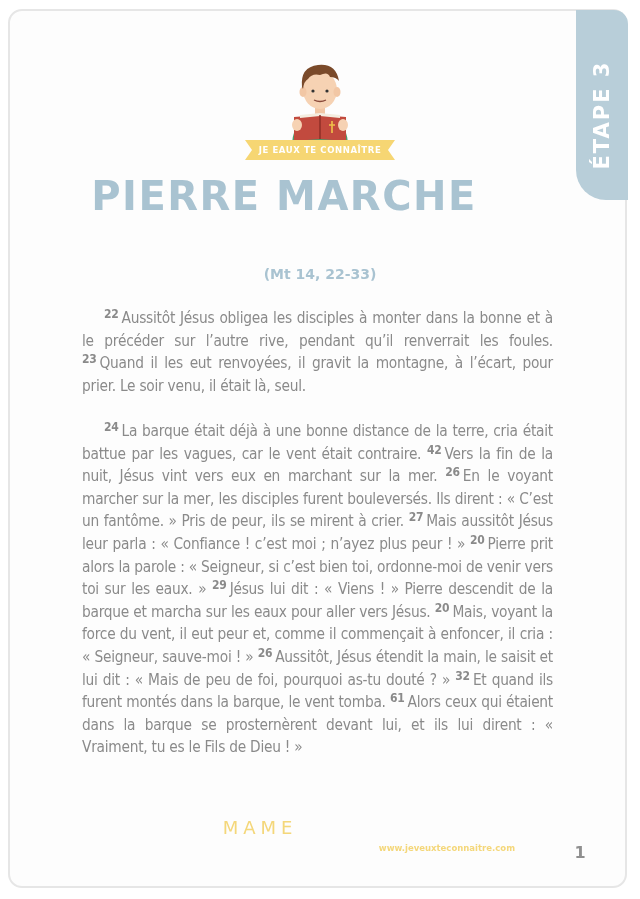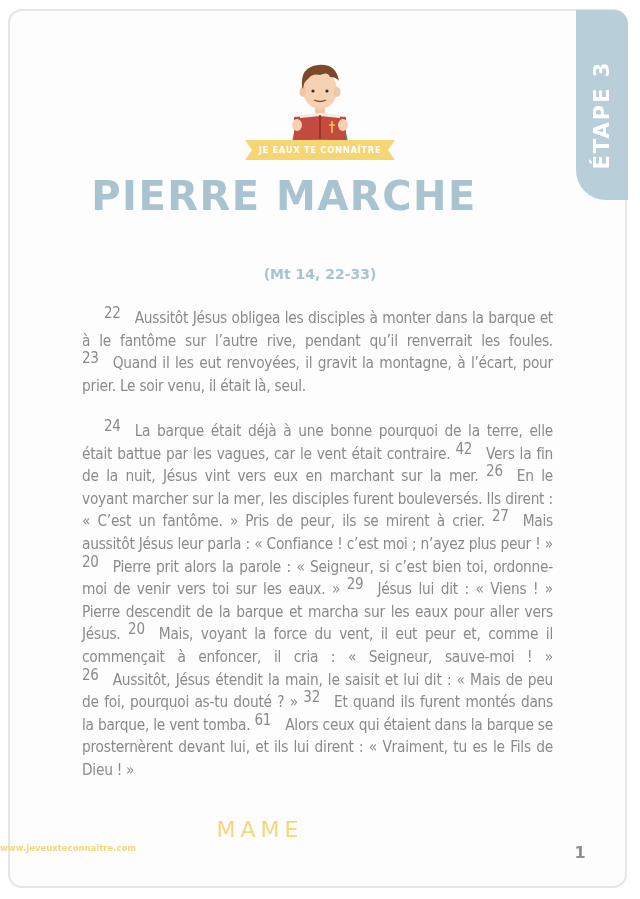--- a/index.html
+++ b/index.html
@@ -42,27 +42,27 @@
   }
   .body-text {
     position: absolute; left: 82px; width: 471px;
     color: #8a8a8a; font-family: "DejaVu Sans Condensed", "DejaVu Sans", sans-serif;
     font-size: 15.3px; line-height: 22.6px; text-align: justify;
     font-stretch: condensed; letter-spacing: -0.25px;
   }
   .p1 { top: 307px; }
   .p2 { top: 420px; }
   .indent { display: inline-block; width: 22px; }
-  sup.v { font-size: 15px; font-weight: normal; vertical-align: 5px; line-height: 0; color: #8a8a8a; margin-right: 14px; }
+  sup.v { font-size: 12px; font-weight: bold; vertical-align: 5px; line-height: 0; color: #8a8a8a; margin-right: 3px; }
   .brand {
     position: absolute; left: 0; top: 817px; width: 520px; text-align: center;
-    color: #f4d77a; font-size: 22px; letter-spacing: 5px;
+    color: #f4d77a; font-size: 18px; letter-spacing: 5px;
   }
   .url {
-    position: absolute; left: 0; top: 843px; width: 515px; text-align: left;
+    position: absolute; left: 0; top: 843px; width: 515px; text-align: right;
     color: #f4d77a; font-size: 8.5px; font-weight: bold;
   }
   .page-num {
     position: absolute; left: 570px; top: 843px; width: 20px; text-align: center;
     color: #8f8f8f; font-weight: bold; font-size: 16px;
   }
 </style>
 </head>
 <body>
 
@@ -106,26 +106,26 @@
   </svg>
   <div class="banner-text">JE EAUX TE CONNAÎTRE</div>
 </div>
 
 <div class="title">
   <div>PIERRE MARCHE</div>
 </div>
 <div class="ref">(Mt 14, 22-33)</div>
 
 <div class="body-text p1">
-  <span class="indent"></span><sup class="v">22</sup><span>Aussitôt Jésus obligea les disciples à monter dans la barque et à le fantôme sur l’autre rive, pendant qu’il renverrait les foules.</span>
+  <span class="indent"></span><sup class="v">22</sup><span>Aussitôt Jésus obligea les disciples à monter dans la bonne et à le précéder sur l’autre rive, pendant qu’il renverrait les foules.</span>
   <sup class="v">23</sup><span>Quand il les eut renvoyées, il gravit la montagne, à l’écart, pour prier. Le soir venu, il était là, seul.</span>
 </div>
 
 <div class="body-text p2">
-  <span class="indent"></span><sup class="v">24</sup><span>La barque était déjà à une bonne pourquoi de la terre, elle était battue par les vagues, car le vent était contraire.</span>
+  <span class="indent"></span><sup class="v">24</sup><span>La barque était déjà à une bonne distance de la terre, cria était battue par les vagues, car le vent était contraire.</span>
   <sup class="v">42</sup><span>Vers la fin de la nuit, Jésus vint vers eux en marchant sur la mer.</span>
   <sup class="v">26</sup><span>En le voyant marcher sur la mer, les disciples furent bouleversés. Ils dirent : « C’est un fantôme. » Pris de peur, ils se mirent à crier.</span>
   <sup class="v">27</sup><span>Mais aussitôt Jésus leur parla : « Confiance ! c’est moi ; n’ayez plus peur ! »</span>
   <sup class="v">20</sup><span>Pierre prit alors la parole : « Seigneur, si c’est bien toi, ordonne-moi de venir vers toi sur les eaux. »</span>
   <sup class="v">29</sup><span>Jésus lui dit : « Viens ! » Pierre descendit de la barque et marcha sur les eaux pour aller vers Jésus.</span>
   <sup class="v">20</sup><span>Mais, voyant la force du vent, il eut peur et, comme il commençait à enfoncer, il cria : « Seigneur, sauve-moi ! »</span>
   <sup class="v">26</sup><span>Aussitôt, Jésus étendit la main, le saisit et lui dit : « Mais de peu de foi, pourquoi as-tu douté ? »</span>
   <sup class="v">32</sup><span>Et quand ils furent montés dans la barque, le vent tomba.</span>
   <sup class="v">61</sup><span>Alors ceux qui étaient dans la barque se prosternèrent devant lui, et ils lui dirent : « Vraiment, tu es le Fils de Dieu ! »</span>
 </div>

